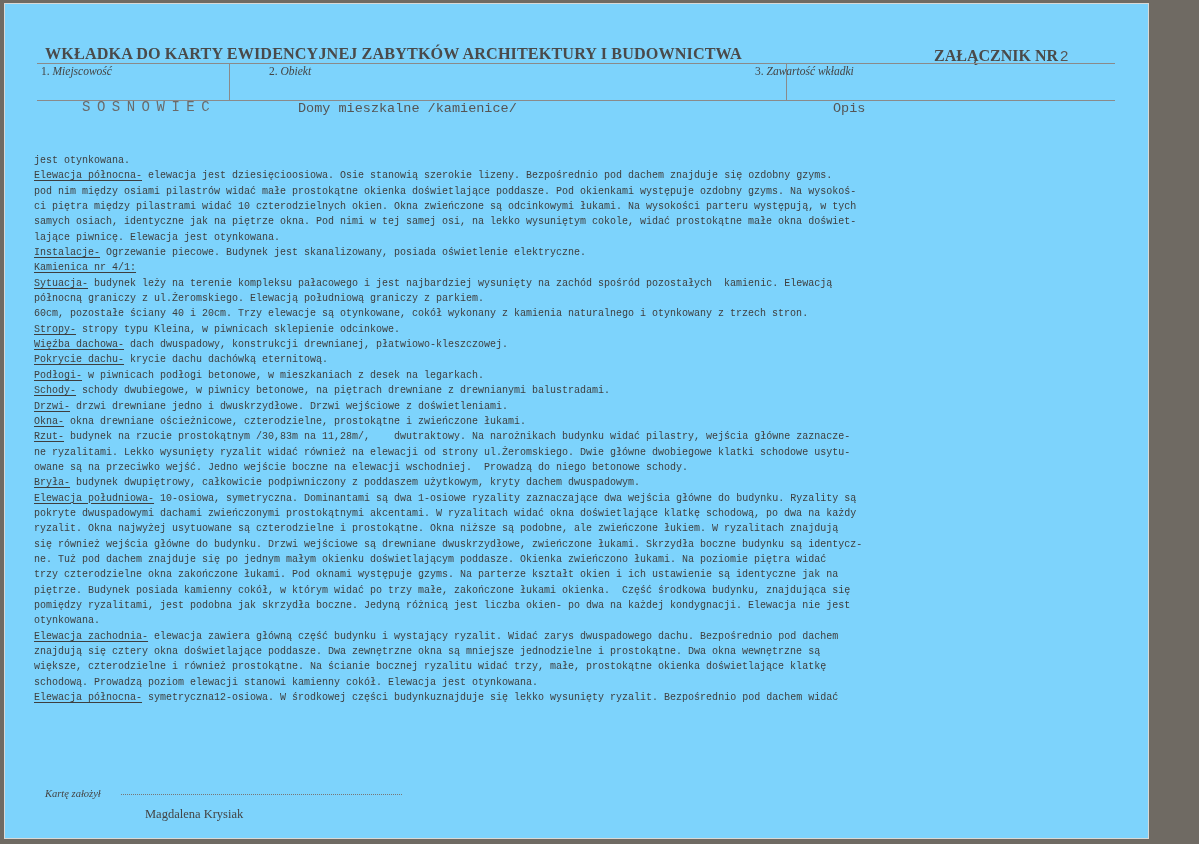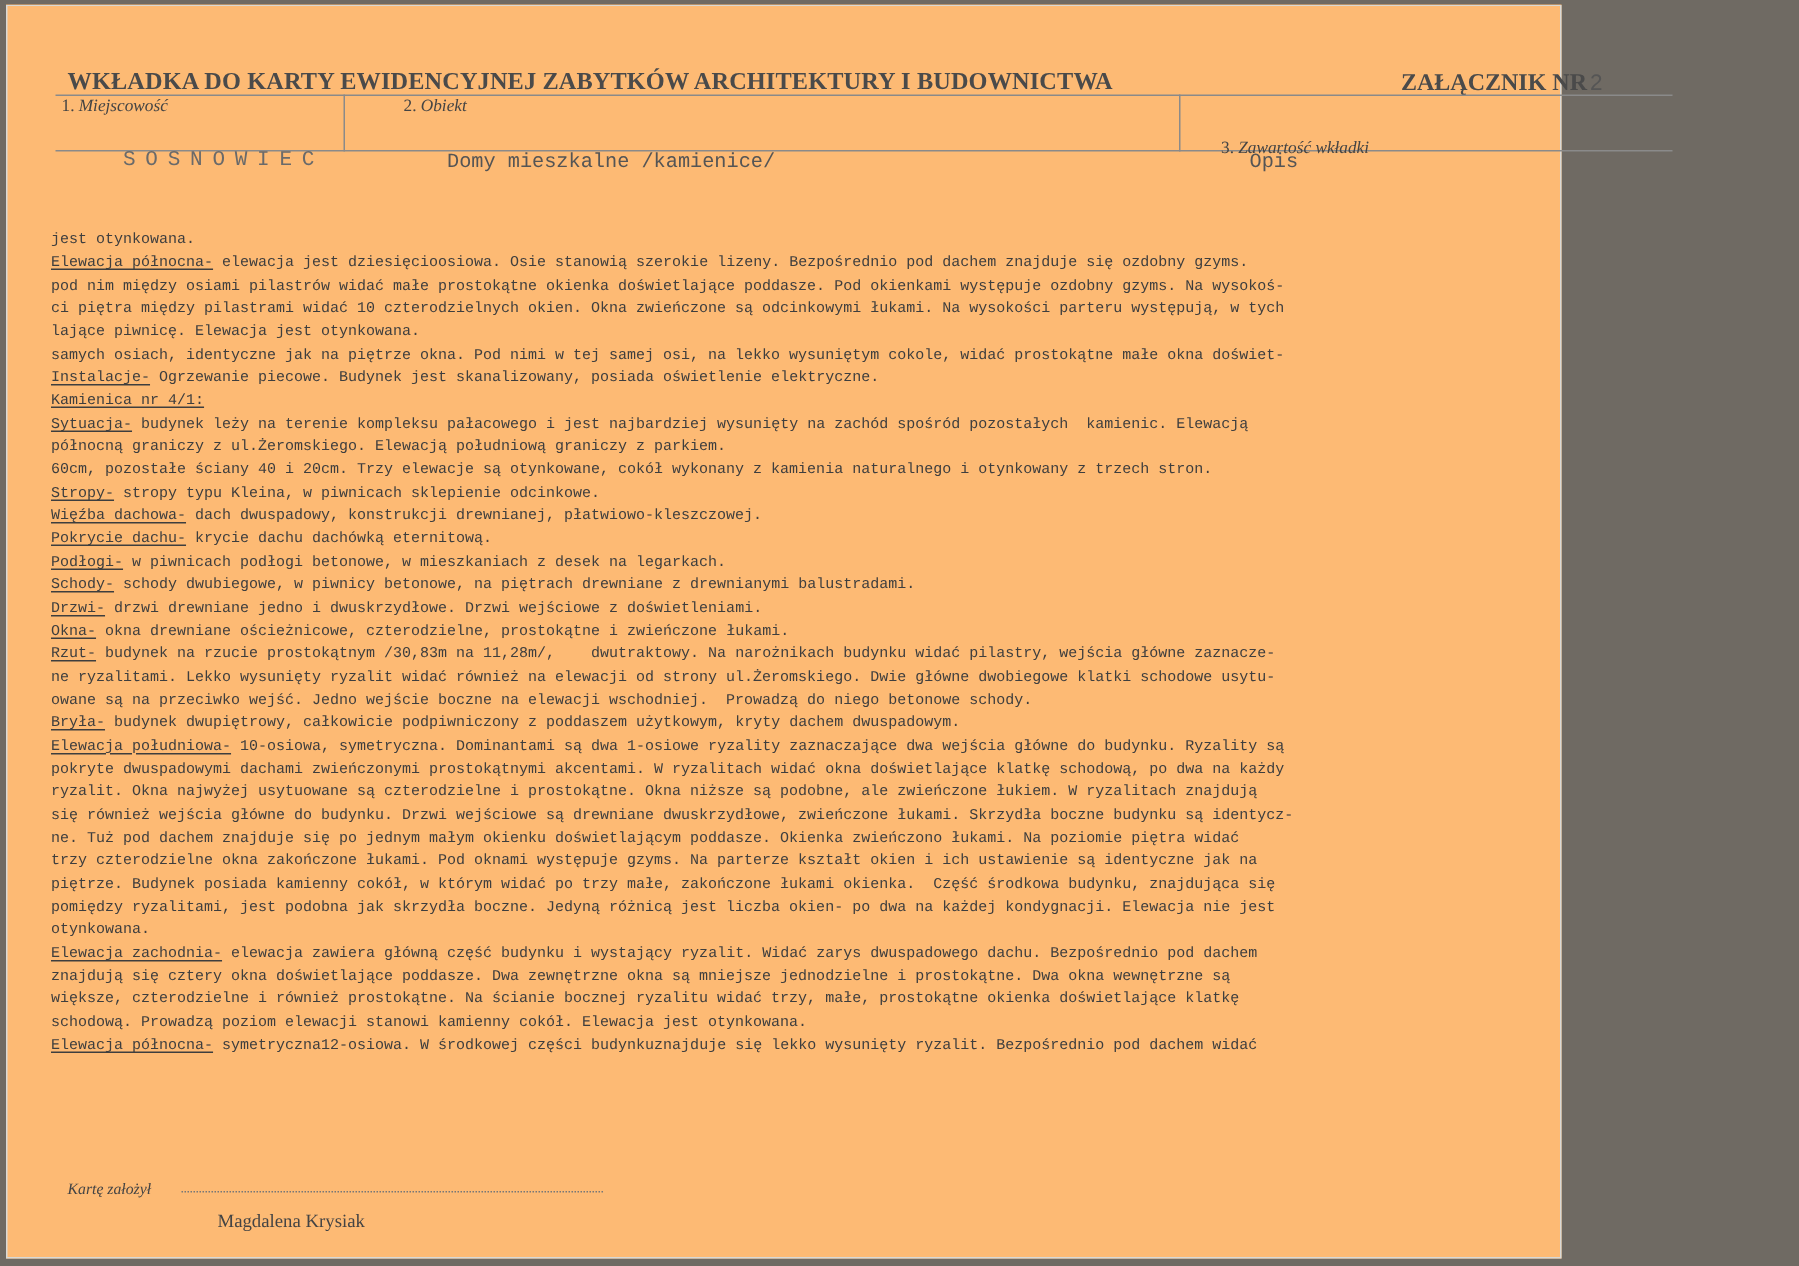--- a/index.html
+++ b/index.html
@@ -7,23 +7,23 @@
       padding: 0;
       width: 1199px;
       height: 844px;
       background: #6f6a63;
       overflow: hidden;
     }
     .page {
       position: absolute;
       left: 4px;
       top: 3px;
-      width: 1037px;
+      width: 1145px;
       height: 836px;
-      background: #fdba74;
+      background: #7dd3fc;
       box-shadow: inset 0 0 0 1px #d9d9d6;
     }
     .form-title {
       position: absolute;
       left: 41px;
       top: 42px;
       font-family: "Liberation Serif", serif;
       font-weight: bold;
       font-size: 16.2px;
       color: #4a4a4a;
@@ -141,33 +141,33 @@
     <i>Miejscowość</i>
   </div>
   <div class="field-value spaced" style="left:54px; top:96px;">SOSNOWIEC</div>
 
   <div class="field-label" style="left:265px; top:62px;">
     <span>2.</span>
     <i>Obiekt</i>
   </div>
   <div class="field-value" style="left:294px; top:98px;">Domy mieszkalne /kamienice/</div>
 
-  <div class="field-label" style="left:810px; top:62px;margin-top:28px;">
+  <div class="field-label" style="left:751px; top:62px;">
     <span>3.</span>
     <i>Zawartość wkładki</i>
   </div>
   <div class="field-value" style="left:829px; top:98px;">Opis</div>
 
   <div class="body-text" id="body-text">
       <div class="line"><span>jest otynkowana.</span></div>
       <div class="line"><span class="hd">Elewacja północna-</span><span> elewacja jest dziesięcioosiowa. Osie stanowią szerokie lizeny. Bezpośrednio pod dachem znajduje się ozdobny gzyms.</span></div>
       <div class="line"><span>pod nim między osiami pilastrów widać małe prostokątne okienka doświetlające poddasze. Pod okienkami występuje ozdobny gzyms. Na wysokoś-</span></div>
       <div class="line"><span>ci piętra między pilastrami widać 10 czterodzielnych okien. Okna zwieńczone są odcinkowymi łukami. Na wysokości parteru występują, w tych</span></div>
+      <div class="line"><span>samych osiach, identyczne jak na piętrze okna. Pod nimi w tej samej osi, na lekko wysuniętym cokole, widać prostokątne małe okna doświet-</span></div>
       <div class="line"><span>lające piwnicę. Elewacja jest otynkowana.</span></div>
-      <div class="line"><span>samych osiach, identyczne jak na piętrze okna. Pod nimi w tej samej osi, na lekko wysuniętym cokole, widać prostokątne małe okna doświet-</span></div>
       <div class="line"><span class="hd">Instalacje-</span><span> Ogrzewanie piecowe. Budynek jest skanalizowany, posiada oświetlenie elektryczne.</span></div>
       <div class="line"><span class="hd">Kamienica nr 4/1:</span><span></span></div>
       <div class="line"><span class="hd">Sytuacja-</span><span> budynek leży na terenie kompleksu pałacowego i jest najbardziej wysunięty na zachód spośród pozostałych  kamienic. Elewacją</span></div>
       <div class="line"><span>północną graniczy z ul.Żeromskiego. Elewacją południową graniczy z parkiem.</span></div>
       <div class="line"><span>60cm, pozostałe ściany 40 i 20cm. Trzy elewacje są otynkowane, cokół wykonany z kamienia naturalnego i otynkowany z trzech stron.</span></div>
       <div class="line"><span class="hd">Stropy-</span><span> stropy typu Kleina, w piwnicach sklepienie odcinkowe.</span></div>
       <div class="line"><span class="hd">Więźba dachowa-</span><span> dach dwuspadowy, konstrukcji drewnianej, płatwiowo-kleszczowej.</span></div>
       <div class="line"><span class="hd">Pokrycie dachu-</span><span> krycie dachu dachówką eternitową.</span></div>
       <div class="line"><span class="hd">Podłogi-</span><span> w piwnicach podłogi betonowe, w mieszkaniach z desek na legarkach.</span></div>
       <div class="line"><span class="hd">Schody-</span><span> schody dwubiegowe, w piwnicy betonowe, na piętrach drewniane z drewnianymi balustradami.</span></div>

